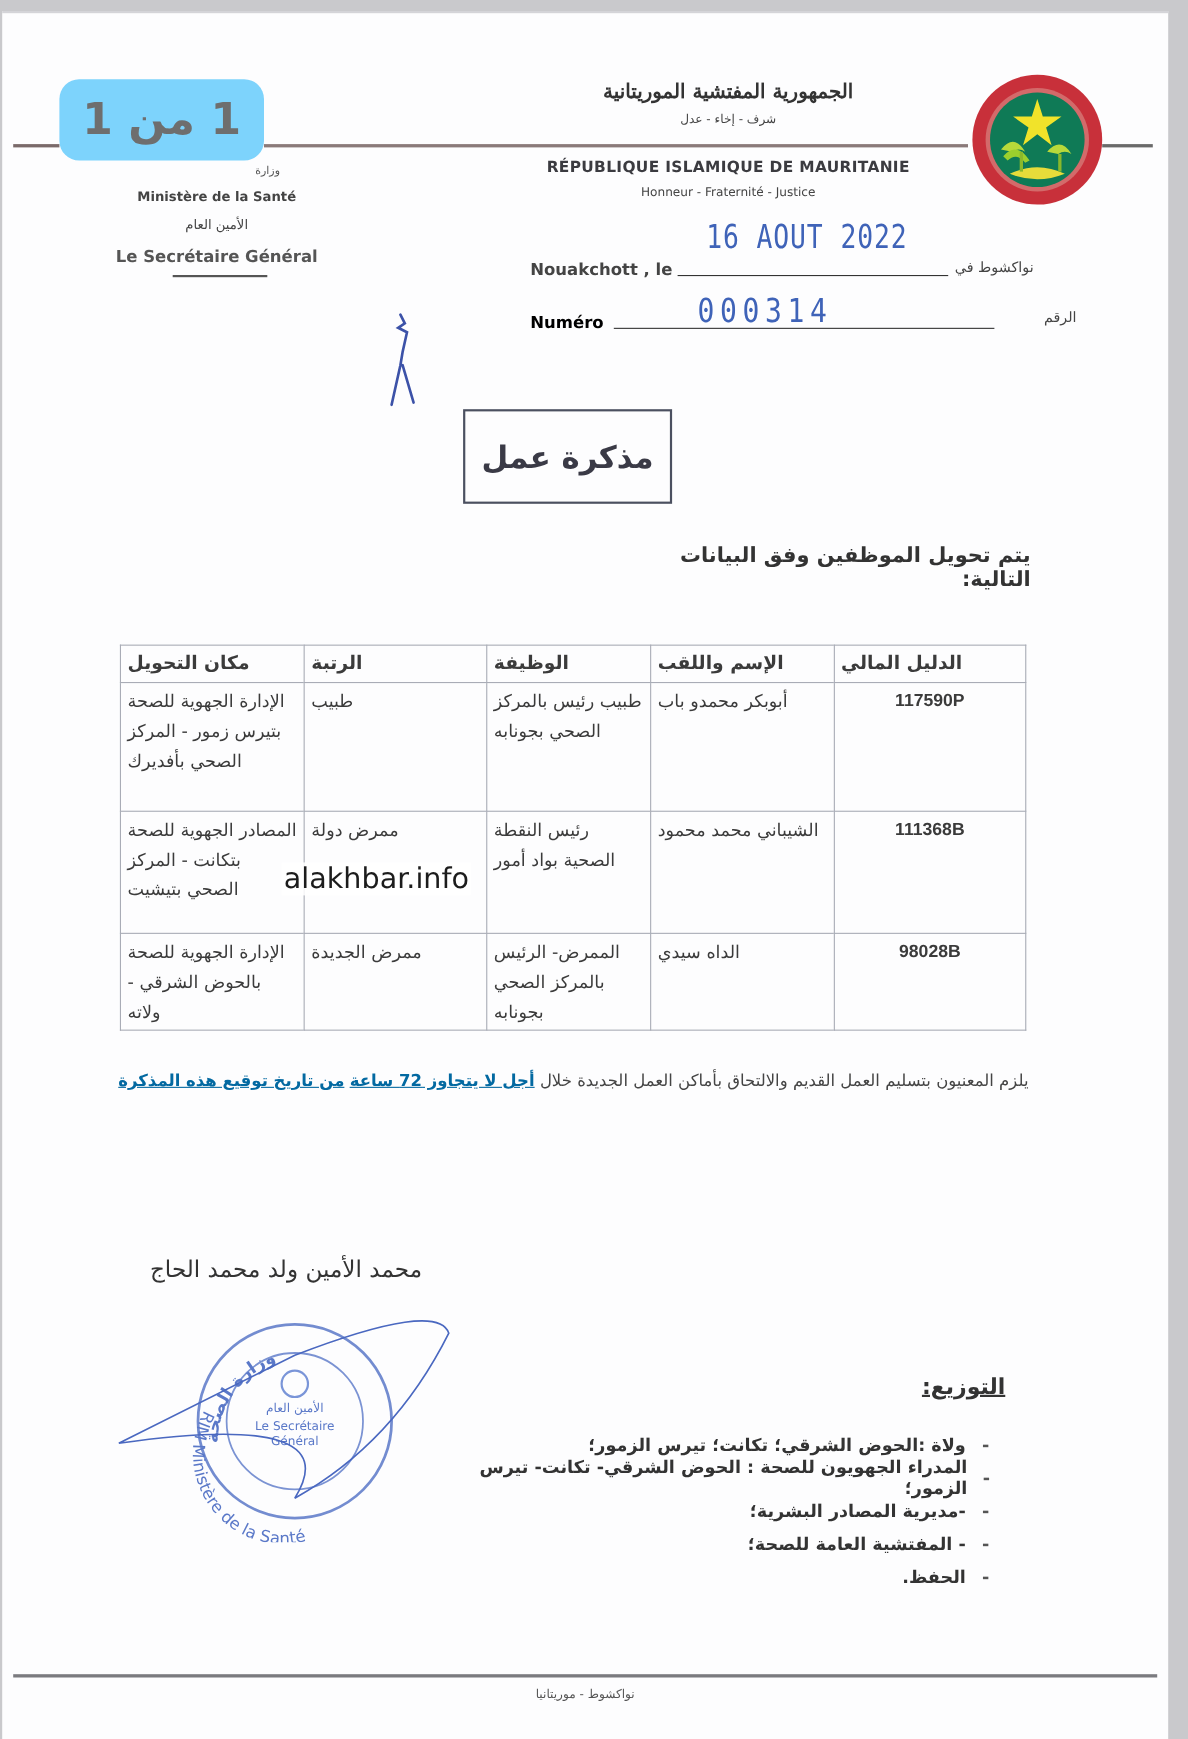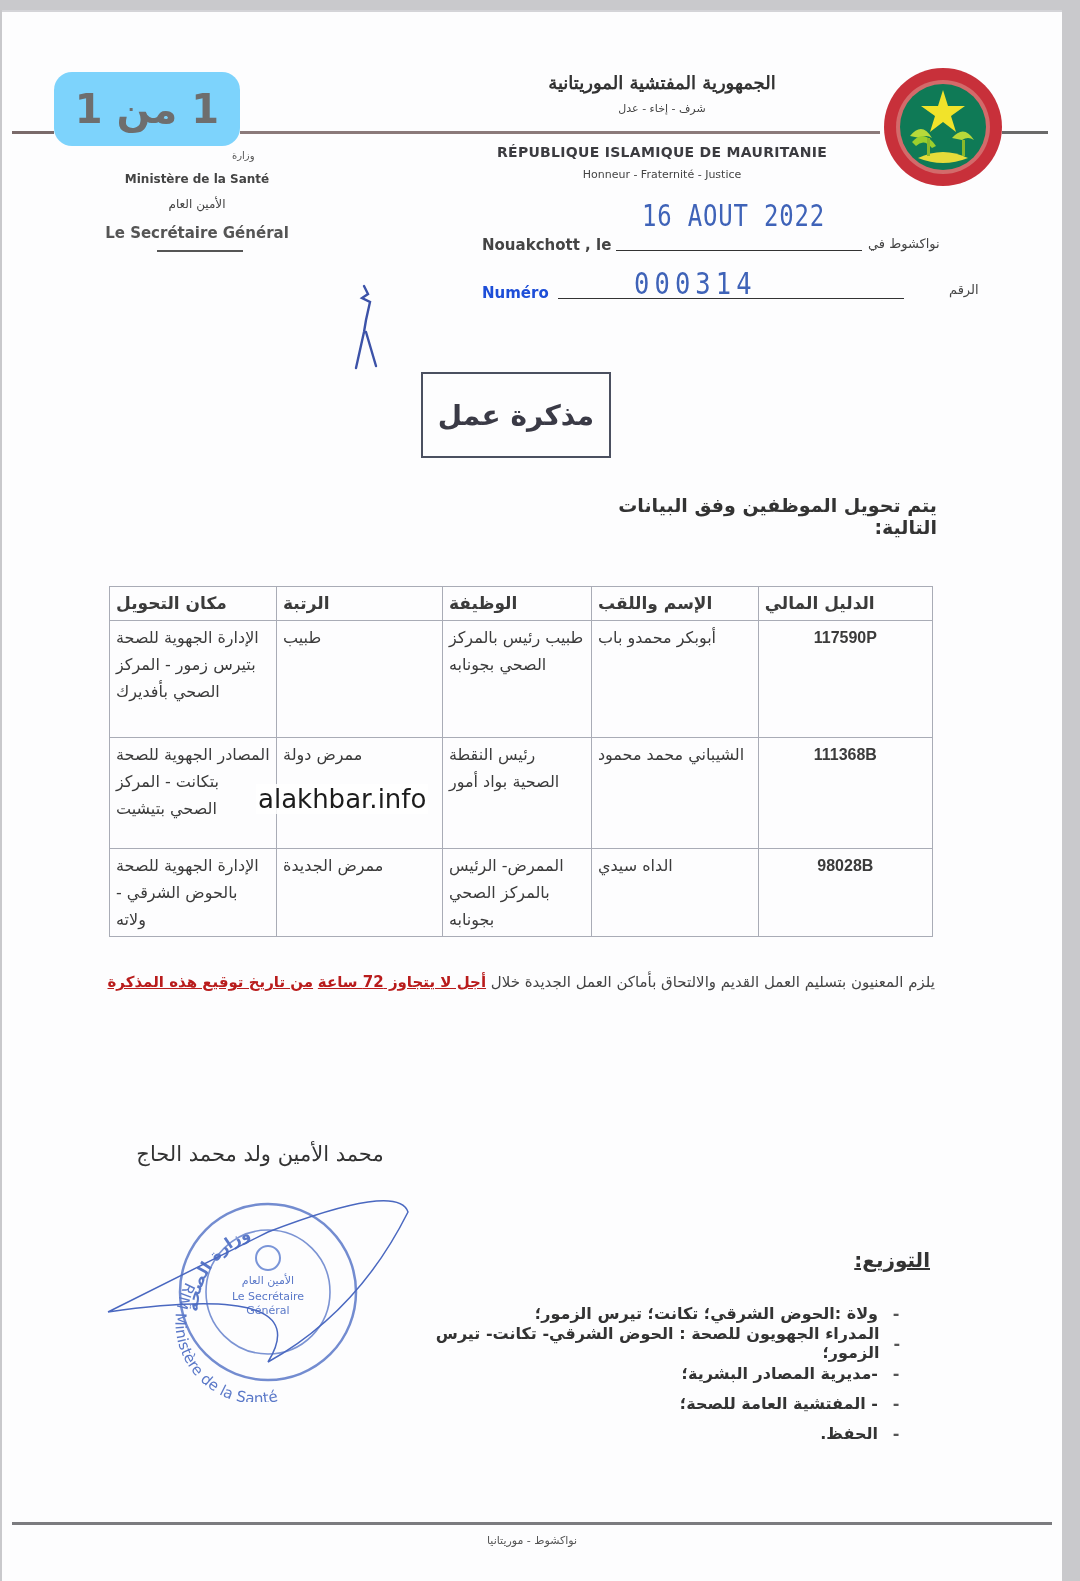--- a/index.html
+++ b/index.html
@@ -44,21 +44,21 @@
     .ministry-ar { left:100px; top:185px; width:190px; text-align:center; font-size:12px; color:#444; }
     .sg-fr { left:100px; top:212px; width:190px; text-align:center; font-size:15px; font-weight:bold; color:#555; }
     .sg-rule { left:155px; top:238px; width:86px; height:2px; background:#555; }
 
     .date-stamp { left:640px; top:186px; font-family:"DejaVu Sans Mono", monospace; font-size:30px; color:#3f63b8; transform:scaleX(0.8); transform-origin:left; letter-spacing:1px; }
     .nouak-label { left:480px; top:224px; font-size:15px; font-weight:bold; color:#444; }
     .date-line { left:614px; top:238px; width:246px; height:1px; background:#333; }
     .nouak-ar { left:866px; top:224px; font-size:13px; color:#444; direction:rtl; }
 
     .num-stamp { left:632px; top:254px; font-family:"DejaVu Sans Mono", monospace; font-size:30px; color:#3f63b8; letter-spacing:6px; transform:scaleX(0.85); transform-origin:left; }
-    .num-label { left:480px; top:272px; font-size:15px; font-weight:bold; color:#1d4ed8; }
+    .num-label { left:480px; top:272px; font-size:15px; font-weight:bold; color:#000000; }
     .num-line { left:556px; top:286px; width:346px; height:1px; background:#333; }
     .num-ar { left:910px; top:270px; font-size:13px; color:#444; direction:rtl;margin-left:37px; }
 
     .scribble { left:340px; top:268px; width:50px; height:96px; }
 
     .memo-box {
       left:419px; top:360px; width:190px; height:86px;
       border:2px solid #4b5060; box-sizing:border-box;
       display:flex; align-items:center; justify-content:center;
       font-size:28px; font-weight:bold; color:#3a3a46; direction:rtl;
@@ -82,26 +82,26 @@
     .row3 td { height:80px; }
     .col-id { width:170px;margin-left:36px; }
     .col-name { width:162px; }
     .col-role { width:142px; }
     .col-rank { width:162px; }
     .col-place { width:162px; }
 
     .watermark { left:254px; top:772px; font-family:"DejaVu Sans", sans-serif; font-size:26px; color:#1c1c1c; background:rgba(255,255,255,0.85); padding:0 2px; }
 
     .obligation { left:105px; top:956px; width:828px; direction:rtl; text-align:justify; font-size:15px; color:#444; line-height:28px; }
-    .obligation u { font-weight:bold; color:#b91c1c; }
+    .obligation u { font-weight:bold; color:#0369a1; }
 
     .signer { left:118px; top:1130px; width:280px; text-align:center; direction:rtl; font-size:21px; color:#333; font-family:"DejaVu Serif", serif; }
     .seal { left:96px; top:1160px; width:330px; height:230px; }
 
-    .dist-title { left:820px; top:1236px; width:108px; text-align:right; direction:rtl; font-size:20px; font-weight:bold; color:#333; text-decoration:underline; }
+    .dist-title { left:820px; top:1236px; width:108px; text-align:center; direction:rtl; font-size:20px; font-weight:bold; color:#333; text-decoration:underline; }
     .dist-list { left:392px; top:1286px; width:520px; direction:rtl; font-size:16px; color:#333; font-weight:bold; }
     .dist-item { display:flex; align-items:center; height:30px; }
     .dist-bullet { width:36px; text-align:center; color:#555; }
 
     .footer-rule { left:10px; top:1510px; width:1040px; height:3px; background:#7b7b7f; }
     .footer-text { left:440px; top:1522px; width:180px; text-align:center; direction:rtl; font-size:11px; color:#555; }
   </style>
 </head>
 <body>
 

